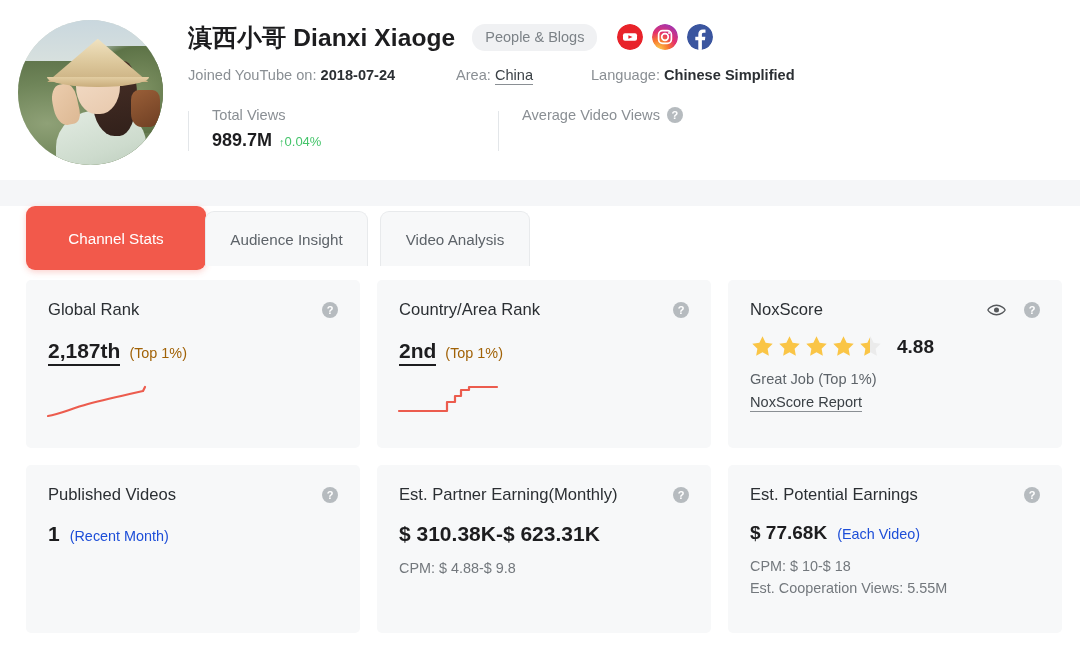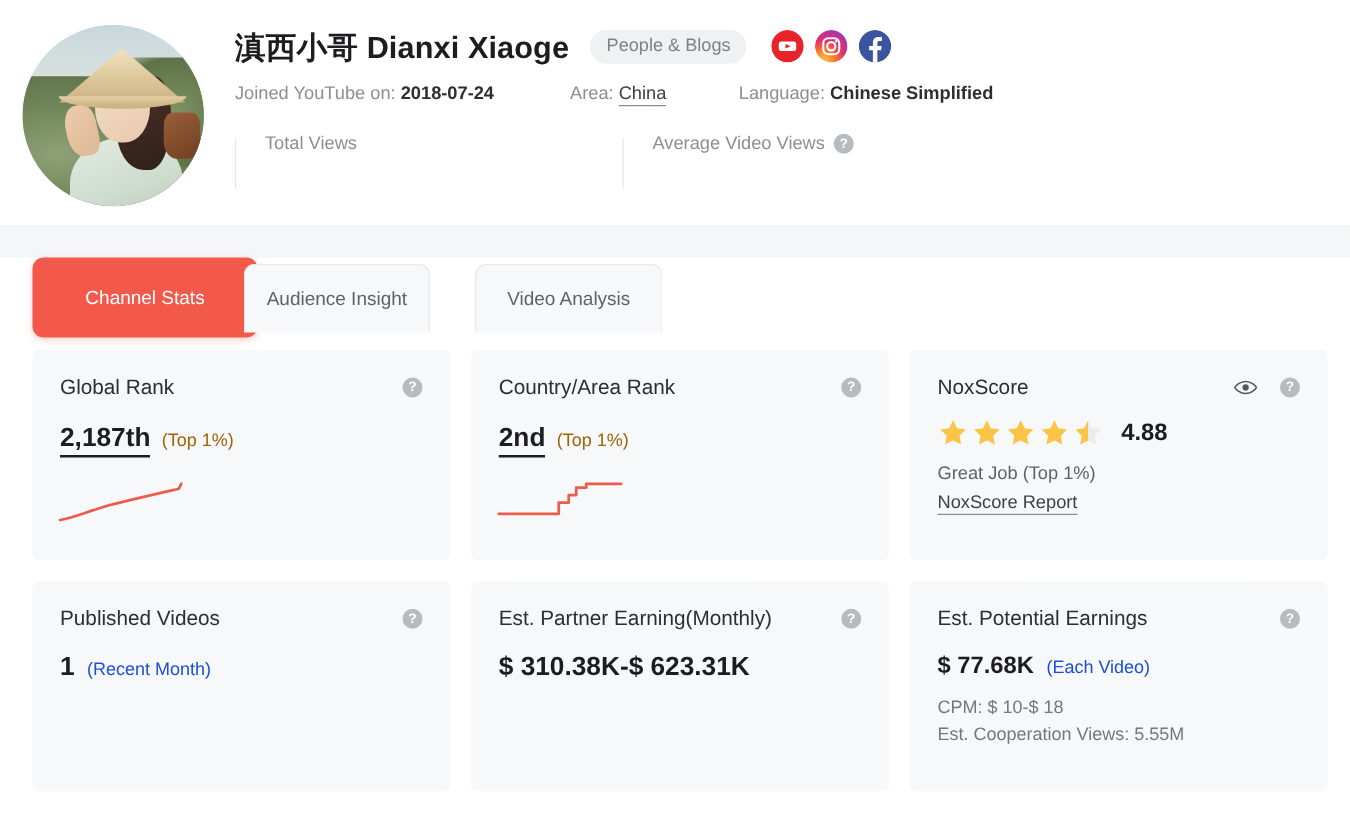--- a/index.html
+++ b/index.html
@@ -117,21 +117,21 @@
     font-size: 15.2px; cursor: pointer; white-space: nowrap;
   }
   .tab.inactive {
     background: #f7f8f9; border: 1px solid #e8eaec; border-bottom: none; color: #5d6369;
   }
   .tab.active {
     background: #f2594b; color: #fff; top: 0; height: 64px;
     border-radius: 9px 9px 9px 9px; box-shadow: 0 2px 6px rgba(242,89,75,.28);
   }
   .tab-1 { left: 26px; width: 180px; }
-  .tab-2 { left: 195px; width: 149px; }
+  .tab-2 { left: 205px; width: 163px; }
   .tab-3 { left: 380px; width: 150px; }
 
   
   .grid {
     display: grid; grid-template-columns: repeat(3, 334px);
     gap: 17px; padding: 0 26px; margin-top: 3px;
   }
   .card {
     background: #f7f8f9; border-radius: 5px; height: 168px;
     padding: 20px 22px 0; position: relative;
@@ -238,20 +238,26 @@
       </div>
     </div>
 
     <div class="stats-row">
 
 
       <div class="stat stat-views">
         <div class="stat-label">
           <span>Total Views</span>
         </div>
+        <div class="stat-valline">
+          <span class="stat-val">989.7M</span>
+          <span class="delta">
+            <span class="arr">↑</span><span>0.04%</span>
+          </span>
+        </div>
       </div>
 
       <div class="stat stat-avg">
         <div class="stat-label">
           <span>Average Video Views</span>
           <span class="help">?</span>
         </div>
       </div>
     </div>
   </div>
@@ -355,20 +361,21 @@
     <div class="card">
       <div class="card-head">
         <div class="card-title">Est. Partner Earning(Monthly)</div>
         <div class="card-icons">
           <span class="help">?</span>
         </div>
       </div>
       <div class="big-line">
         <span class="big-num">$ 310.38K-$ 623.31K</span>
       </div>
+      <div class="sub-note">CPM: $ 4.88-$ 9.8</div>
     </div>
 
     <div class="card">
       <div class="card-head">
         <div class="card-title">Est. Potential Earnings</div>
         <div class="card-icons">
           <span class="help">?</span>
         </div>
       </div>
       <div class="big-line">

